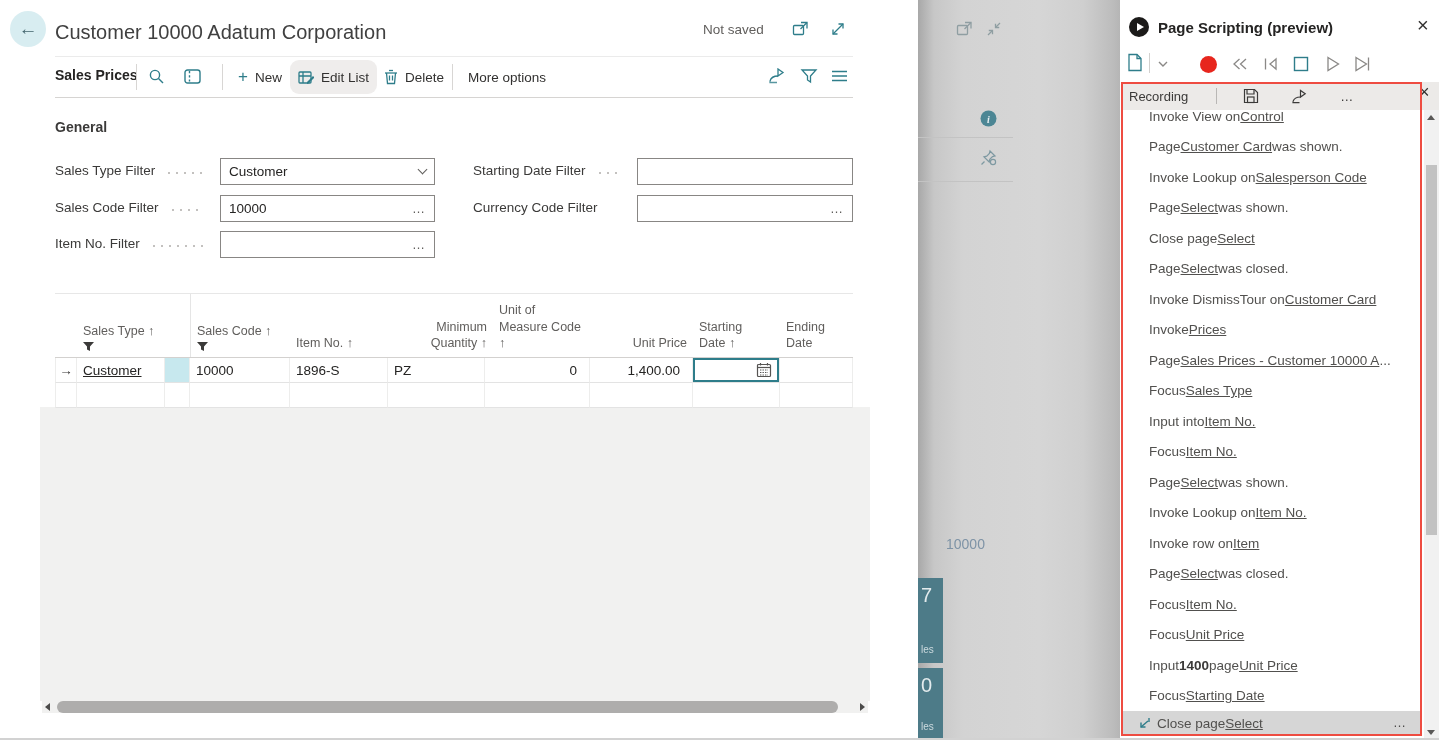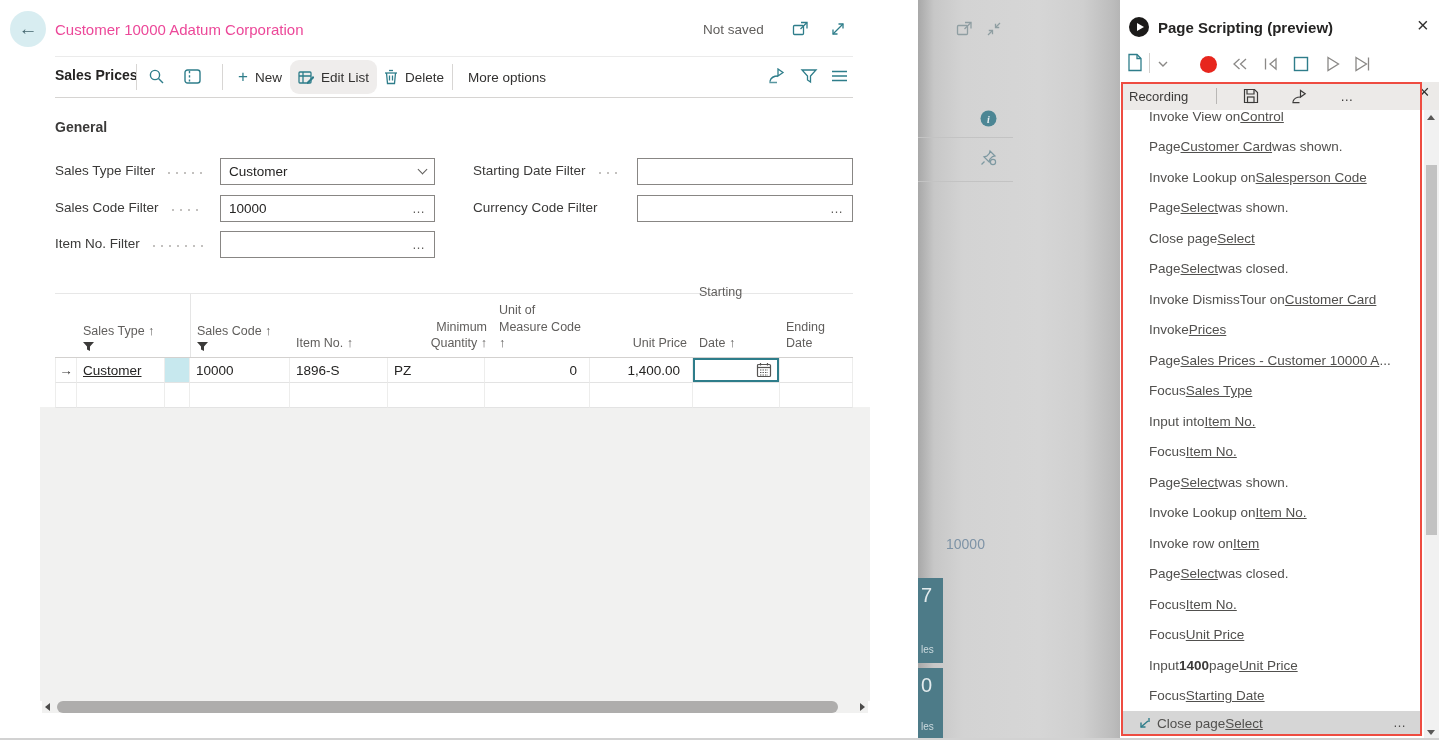--- a/index.html
+++ b/index.html
@@ -6,21 +6,21 @@
   html,body { width:1439px; height:740px; overflow:hidden; }
   body { position:relative; font-family:"Liberation Sans", sans-serif; background:#ffffff; color:#252423; }
   .abs { position:absolute; }
   svg { display:block; }
 
   
   .main-dialog { position:absolute; left:0; top:0; width:918px; height:740px; background:#fff; }
   .back-btn { position:absolute; left:10px; top:11px; width:36px; height:36px; border-radius:50%;
               background:#d8edf1; display:flex; align-items:center; justify-content:center;
               color:#43656d; font-size:19px; cursor:pointer; }
-  .dlg-title { position:absolute; left:55px; top:21px; font-size:15px; color:#ec4899; }
+  .dlg-title { position:absolute; left:55px; top:21px; font-size:20px; color:#404040; }
   .dlg-status { position:absolute; left:703px; top:22px; font-size:13.5px; color:#605e5c; }
   .hdr-divider { position:absolute; left:55px; top:56px; width:798px; height:1px; background:#ebebeb; }
 
   .caption { position:absolute; left:55px; top:67px; font-size:14px; font-weight:bold; color:#252423; }
   .tb-sep { position:absolute; top:64px; width:1px; height:26px; background:#d8d6d4; }
   .tb-item { position:absolute; top:60px; height:34px; display:flex; align-items:center; gap:7px;
              font-size:13.5px; color:#323130; cursor:pointer; padding:0 8px; }
   .tb-item.active { background:#efedec; }
   .toolbar-divider { position:absolute; left:55px; top:97px; width:798px; height:1px; background:#d6d4d2; }
   .icon-btn { position:absolute; cursor:pointer; }
@@ -258,21 +258,21 @@
           <div>Quantity ↑</div>
         </div>
         <div class="th" style="width: 97px;">
           <div>Unit of</div>
           <div>Measure Code</div>
           <div>↑</div>
         </div>
         <div class="th r" style="width: 103px;">
           <div>Unit Price</div>
         </div>
-        <div class="th" style="width: 87px; gap: 35px;">
+        <div class="th" style="width: 87px;">
           <div>Starting</div>
           <div>Date ↑</div>
         </div>
         <div class="th" style="width: 73px;">
           <div>Ending Date</div>
         </div>
       </div>
       <div class="trow">
         <div class="td marker" style="width: 22px; border-left: 1px solid rgb(237, 237, 236);">→</div>
         <div class="td" style="width: 88px;">

